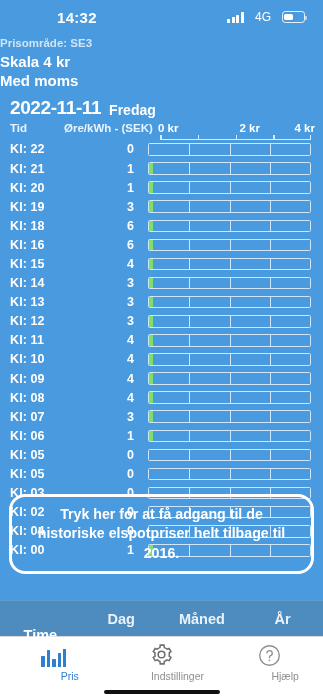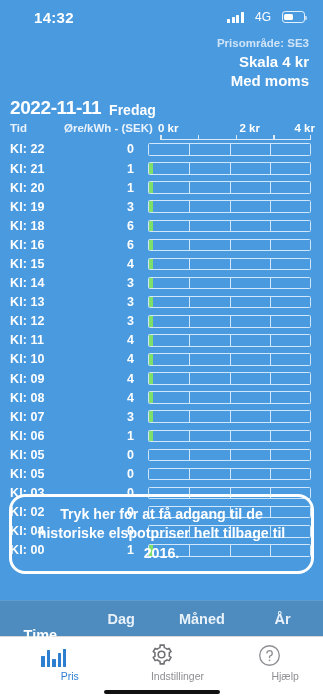--- a/index.html
+++ b/index.html
@@ -15,41 +15,42 @@
     background: #4a9ae0;
     display: flex; flex-direction: column;
   }
 
   
   .statusbar {
     height: 34px; flex: 0 0 34px;
     display: flex; align-items: center; justify-content: space-between;
     padding: 0 18px 0 34px;
     color: #ffffff;
+    margin-left: 23px;
   }
   .status-time { font-size: 15px; font-weight: 600; letter-spacing: .3px; }
   .status-right { display: flex; align-items: center; gap: 11px; }
   .sig { display: flex; align-items: flex-end; gap: 1.5px; height: 11px; }
   .sig i { width: 3px; background: #fff; border-radius: .5px; display: block; }
   .sig i:nth-child(1){height:4px}.sig i:nth-child(2){height:6px}
   .sig i:nth-child(3){height:8px}.sig i:nth-child(4){height:11px}
   .net { font-size: 12px; font-weight: 500; }
   .batt {
     width: 23px; height: 11.5px; border: 1.3px solid rgba(255,255,255,.85);
     border-radius: 3.2px; position: relative; padding: 1.3px;
   }
   .batt::after {
     content:''; position:absolute; right:-3.2px; top:3.4px;
     width:1.8px; height:4.4px; background:rgba(255,255,255,.6);
     border-radius:0 1px 1px 0;
   }
   .batt b { display:block; height:100%; width:48%; background:#fff; border-radius:1.6px; }
 
   
-  .topinfo { padding: 2px 14px 0 0; text-align: right; line-height: 1.25; }
+  .topinfo { padding: 2px 14px 0 0; text-align: left; line-height: 1.25; }
   .area { font-size: 11.5px; font-weight: 600; color: #cfe4f7; }
   .scale, .vat { font-size: 15px; font-weight: 700; color: #fff; }
   .scale { margin-top: 3px; }
 
   
   .datebar {
     display: flex; align-items: flex-end; gap: 8px;
     padding: 6px 0 0 10px;
   }
   .date { font-size: 19px; font-weight: 700; color: #fff; letter-spacing: -.4px; }

